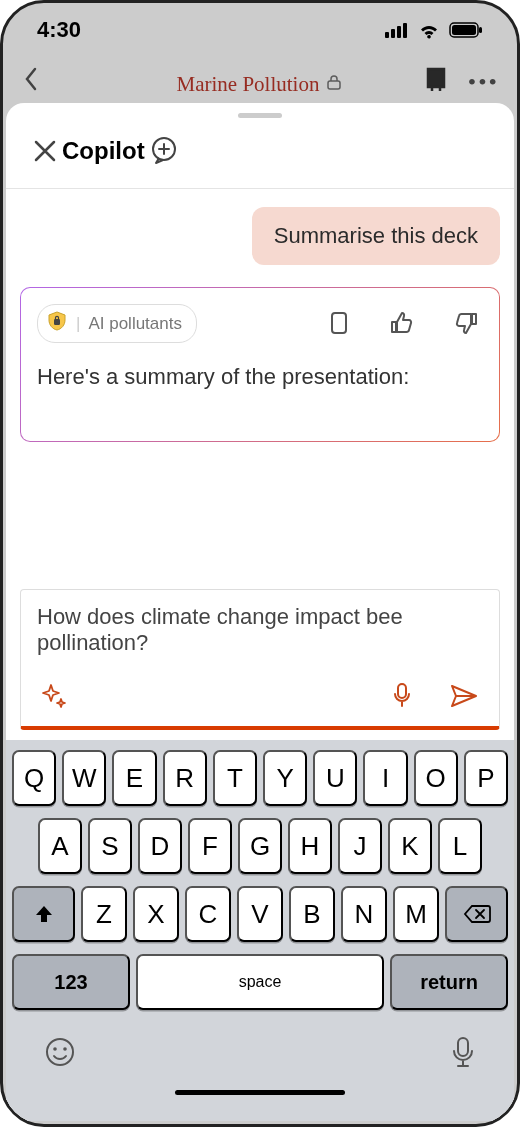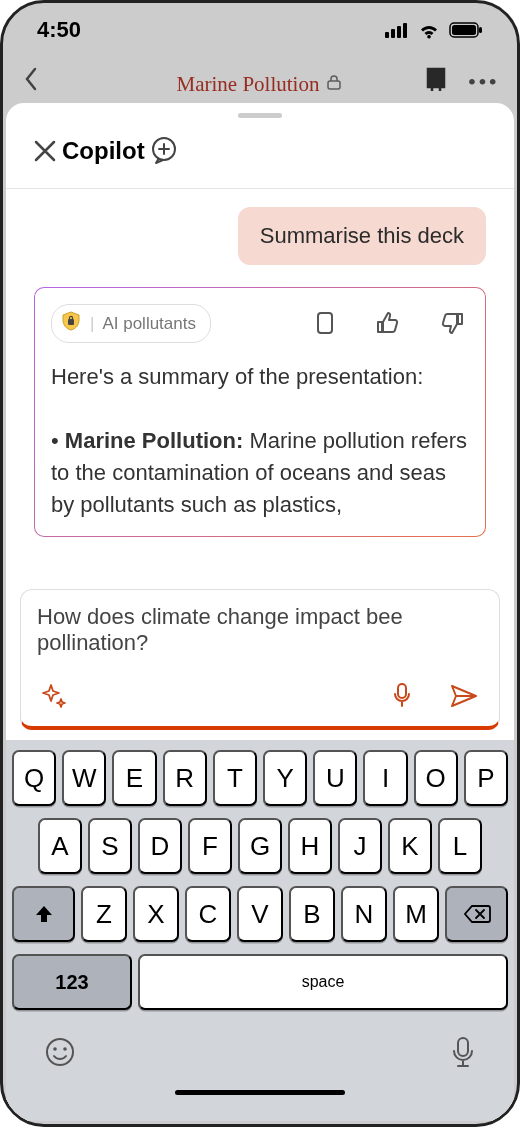--- a/index.html
+++ b/index.html
@@ -30,21 +30,21 @@
   }
   .grabber { width: 44px; height: 5px; background: #ccc; border-radius: 3px; margin: 10px auto 4px; }
   .sheet-header {
     display: flex; align-items: center; justify-content: flex-start;
     padding: 10px 22px 18px; border-bottom: 1px solid #e4e4e4;
   }
   .sheet-title { font-size: 24px; font-weight: 700; }
   .icon-btn { background:none; border:none; padding:4px; display:flex; }
   .icon-btn svg { display:block; }
 
-  .chat-area { flex: 1; overflow: hidden; padding: 18px 28px 0; }
+  .chat-area { flex: 1; overflow: hidden; padding: 18px 14px 0; }
   .user-bubble {
     background: #f6d9d0; color: #2b2b2b; font-size: 22px;
     padding: 16px 22px; border-radius: 12px; float: right; margin-bottom: 22px;
   }
   .ai-card {
     clear: both; border: 1.5px solid transparent; border-radius: 10px;
     background:
       linear-gradient(#fff,#fff) padding-box,
       linear-gradient(135deg,#b266e6,#e66f4a) border-box;
     padding: 16px;
@@ -55,21 +55,21 @@
     border:1px solid #ddd; border-radius: 18px; padding: 5px 14px 5px 8px;
     color:#777; font-size: 17px;
   }
   .ai-actions { display:flex; gap:30px; }
   .ai-body { font-size: 22px; color:#333; line-height: 1.45; margin-top: 6px; }
   .ai-body .bold { font-weight: 700; }
 
   
   .input-wrap { padding: 6px 14px 0; }
   .input-card {
-    border: 1.5px solid #ddd; border-radius: 12px; padding: 14px 16px 12px;
+    border: 1.5px solid #ddd; border-radius: 4px; padding: 14px 16px 12px;
     border-bottom: 4px solid #d83b01;
     margin-top: 32px;
   }
   .input-text { font-size: 22px; color:#444; min-height: 64px; }
   .input-row { display:flex; justify-content:space-between; align-items:center; margin-top: 10px; }
   .input-row .right { display:flex; gap:28px; align-items:center; }
   .accent { color:#c8491a; }
   .accent svg { stroke:#c8491a; }
 
   
@@ -92,21 +92,21 @@
 
   .dim { filter: brightness(.78); }
 </style>
 </head>
 <body>
 
 <div class="phone">
 
   <div class="dim">
     <div class="statusbar">
-      <span>4:50</span>
+      <span>4:30</span>
       <div class="status-right">
         <span>
           <svg width="24" height="16" viewBox="0 0 24 16">
               <rect x="0" y="10" width="4" height="6" rx="1" fill="#000"></rect>
               <rect x="6" y="7" width="4" height="9" rx="1" fill="#000"></rect>
               <rect x="12" y="4" width="4" height="12" rx="1" fill="#000"></rect>
               <rect x="18" y="1" width="4" height="15" rx="1" fill="#000"></rect>
             </svg>
         </span>
         <span>
@@ -195,21 +195,20 @@
             <button class="icon-btn">
               <svg width="26" height="26" viewBox="0 0 26 26">
                   <path d="M18 4v10l-5 9c-1.5 0-2.5-1.3-2-3l1-4H6c-1.5 0-2.5-1.5-2-3l2-7C6.3 4.8 7.4 4 8.6 4H18zM23 14h-4V4h4z" fill="none" stroke="#555" stroke-width="2" stroke-linejoin="round"></path>
                 </svg>
             </button>
           </div>
         </div>
         <div class="ai-body">
           <div>Here's a summary of the presentation:</div>
           <br>
-          <div>• <span class="bold">Marine Pollution:</span><span> Marine pollution refers to the contamination of oceans and seas by pollutants such as plastics,</span></div>
         </div>
       </div>
     </div>
 
     <div class="input-wrap">
       <div class="input-card">
         <div class="input-text">How does climate change impact bee pollination?</div>
         <div class="input-row">
           <button class="icon-btn accent">
             <svg width="26" height="26" viewBox="0 0 26 26">
@@ -273,20 +272,21 @@
         <button class="key wide">
           <svg width="28" height="20" viewBox="0 0 28 20">
               <path d="M9 2h16a2 2 0 012 2v12a2 2 0 01-2 2H9l-7-8 7-8z" fill="none" stroke="#000" stroke-width="1.8"></path>
               <path d="M13 6l8 8M21 6l-8 8" stroke="#000" stroke-width="1.8" stroke-linecap="round"></path>
             </svg>
         </button>
       </div>
       <div class="krow">
         <button class="key fn">123</button>
         <button class="key space">space</button>
+        <button class="key fn">return</button>
       </div>
       <div class="kb-bottom">
         <button class="icon-btn">
           <svg width="32" height="32" viewBox="0 0 32 32">
               <circle cx="16" cy="16" r="13" fill="none" stroke="#555" stroke-width="2"></circle>
               <circle cx="11" cy="13" r="1.8" fill="#555"></circle>
               <circle cx="21" cy="13" r="1.8" fill="#555"></circle>
               <path d="M10 20c1.5 2 3.7 3 6 3s4.5-1 6-3" stroke="#555" stroke-width="2" fill="none" stroke-linecap="round"></path>
             </svg>
         </button>

